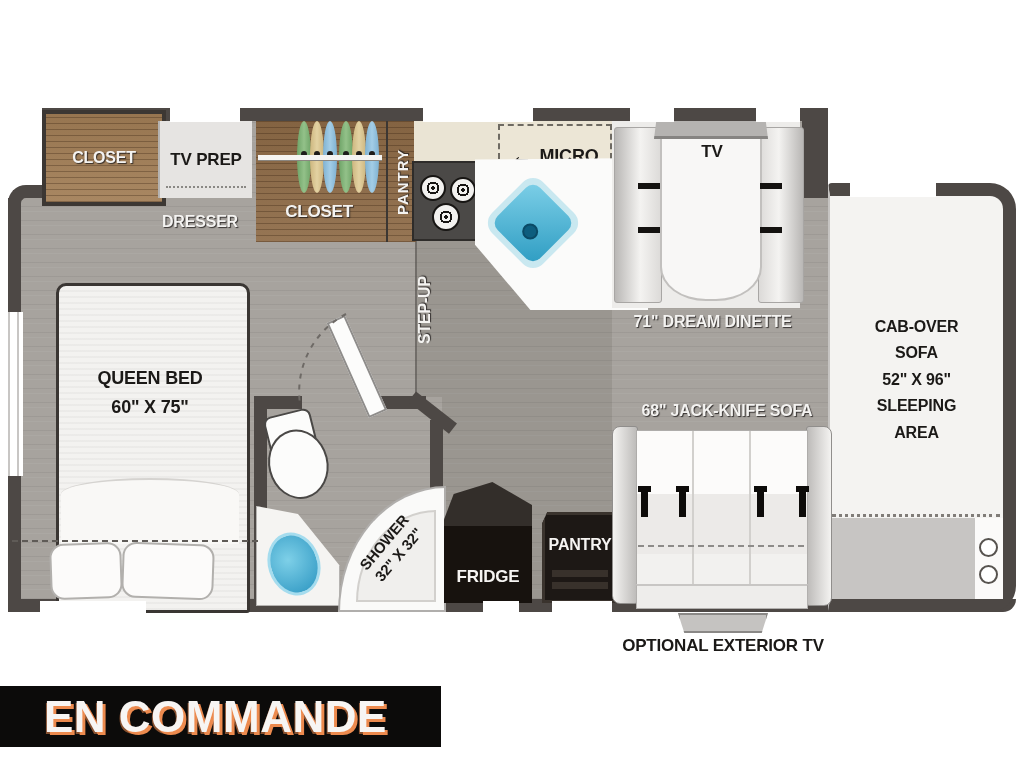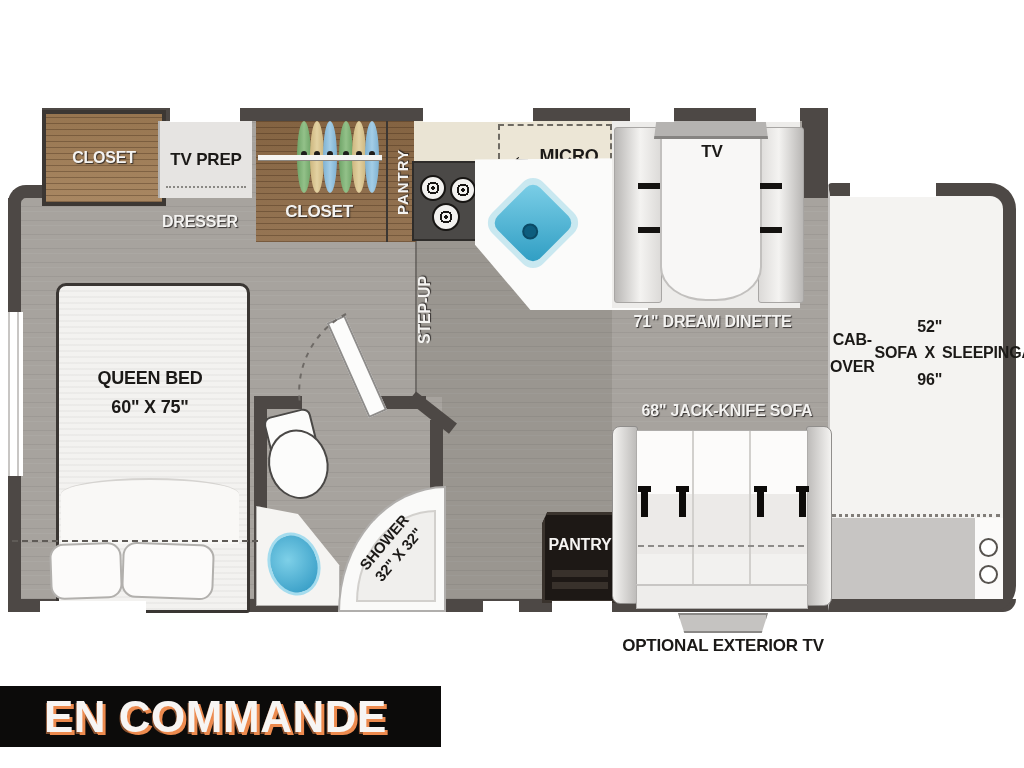--- a/index.html
+++ b/index.html
@@ -138,20 +138,23 @@
     <div class="abs" style="left:10px;top:26px;width:84px;height:70px;transform:rotate(-50deg);display:flex;flex-direction:column;align-items:center;justify-content:center;line-height:1.25;">
       <span class="lbl ink" style="font-size:15px;">SHOWER</span>
       <span class="lbl ink" style="font-size:15px;">32" X 32"</span>
     </div>
   </div>
   <div class="abs" style="left:368px;top:310px;width:16px;height:100px;background:#fcfcfb;border:2px solid #8f8d8b;transform:rotate(-24deg);transform-origin:50% 100%;z-index:3;"></div>
   <svg class="abs" style="left:280px;top:298px;z-index:3;" width="130" height="120">
     <path d="M 66 16 A 88 88 0 0 0 20 106" fill="none" stroke="#6e6a66" stroke-width="2" stroke-dasharray="5 6"></path>
   </svg>
 
+  <div class="abs" style="left:444px;top:482px;width:88px;height:121px;background:linear-gradient(180deg,#332e2a 0 36%,#17120e 36%);clip-path:polygon(0 31%,11% 10%,55% 0,100% 19%,100% 100%,0 100%);z-index:3;display:flex;align-items:flex-end;justify-content:center;">
+    <span class="lbl" style="color:#f6f4f2;font-size:17px;margin-bottom:16px;">FRIDGE</span>
+  </div>
   <div class="abs" style="left:542px;top:512px;width:76px;height:91px;background:#1d1815;clip-path:polygon(7% 0,93% 0,100% 13%,100% 100%,0 100%,0 13%);box-shadow:inset 0 0 0 3px #3a332d;z-index:3;">
     <div class="lbl" style="color:#f6f4f2;font-size:16px;margin-top:24px;">PANTRY</div>
     <div class="abs" style="left:10px;top:58px;width:56px;height:7px;background:#38312b;"></div>
     <div class="abs" style="left:10px;top:70px;width:56px;height:7px;background:#38312b;"></div>
   </div>
 
   <div class="abs lbl floor-label" style="left:618px;top:402px;width:218px;z-index:4;">68" JACK-KNIFE SOFA</div>
   <div class="abs" style="left:612px;top:426px;width:24px;height:176px;background:linear-gradient(90deg,#f4f3f1,#bcbab8);border:1px solid #908e8c;border-radius:8px 3px 3px 8px;z-index:3;"></div>
   <div class="abs" style="left:806px;top:426px;width:24px;height:178px;background:linear-gradient(270deg,#f4f3f1,#bcbab8);border:1px solid #908e8c;border-radius:3px 8px 8px 3px;z-index:3;"></div>
   <div class="abs" style="left:636px;top:430px;width:170px;height:158px;background:linear-gradient(180deg,#fcfbfa 0 40%,#eceae8 40% 78%,#f2f1ef 78%);border:1px solid #aeacaa;z-index:3;">
@@ -159,21 +162,21 @@
     <div class="seam" style="left:112px;"></div>
   </div>
   <div class="abs" style="left:638px;top:545px;width:166px;border-top:2px dashed #8d8b89;z-index:4;"></div>
   <div class="abs" style="left:636px;top:584px;width:170px;height:22px;background:#eeedeb;border:1px solid #b2b0ae;border-top:2px solid #c8c6c4;z-index:3;"></div>
   <div class="belt" style="left:641px;top:489px;"></div>
   <div class="belt" style="left:679px;top:489px;"></div>
   <div class="belt" style="left:757px;top:489px;"></div>
   <div class="belt" style="left:799px;top:489px;"></div>
 
   <div class="abs" style="left:828px;top:183px;width:188px;height:429px;background:#f4f3f1;border:13px solid #4d4845;border-left:2px solid #c6c4c2;border-radius:4px 26px 26px 4px;z-index:2;box-sizing:border-box;">
-    <div class="abs" style="left:0;top:118px;width:173px;display:flex;flex-direction:row;align-items:center;line-height:1.65;">
+    <div class="abs" style="left:0;top:118px;width:173px;display:flex;flex-direction:column;align-items:center;line-height:1.65;">
       <span class="lbl ink" style="font-size:16px;">CAB-OVER</span>
       <span class="lbl ink" style="font-size:16px;">SOFA</span>
       <span class="lbl ink" style="font-size:16px;">52" X 96"</span>
       <span class="lbl ink" style="font-size:16px;">SLEEPING</span>
       <span class="lbl ink" style="font-size:16px;">AREA</span>
     </div>
     <div class="abs" style="left:2px;top:318px;width:168px;border-top:3px dotted #807c78;"></div>
     <div class="abs" style="left:0;top:322px;width:145px;height:81px;background:#c7c5c3;"></div>
     <div class="abs" style="left:145px;top:322px;width:28px;height:81px;background:#fbfaf9;">
       <div class="circ" style="left:4px;top:20px;"></div>

